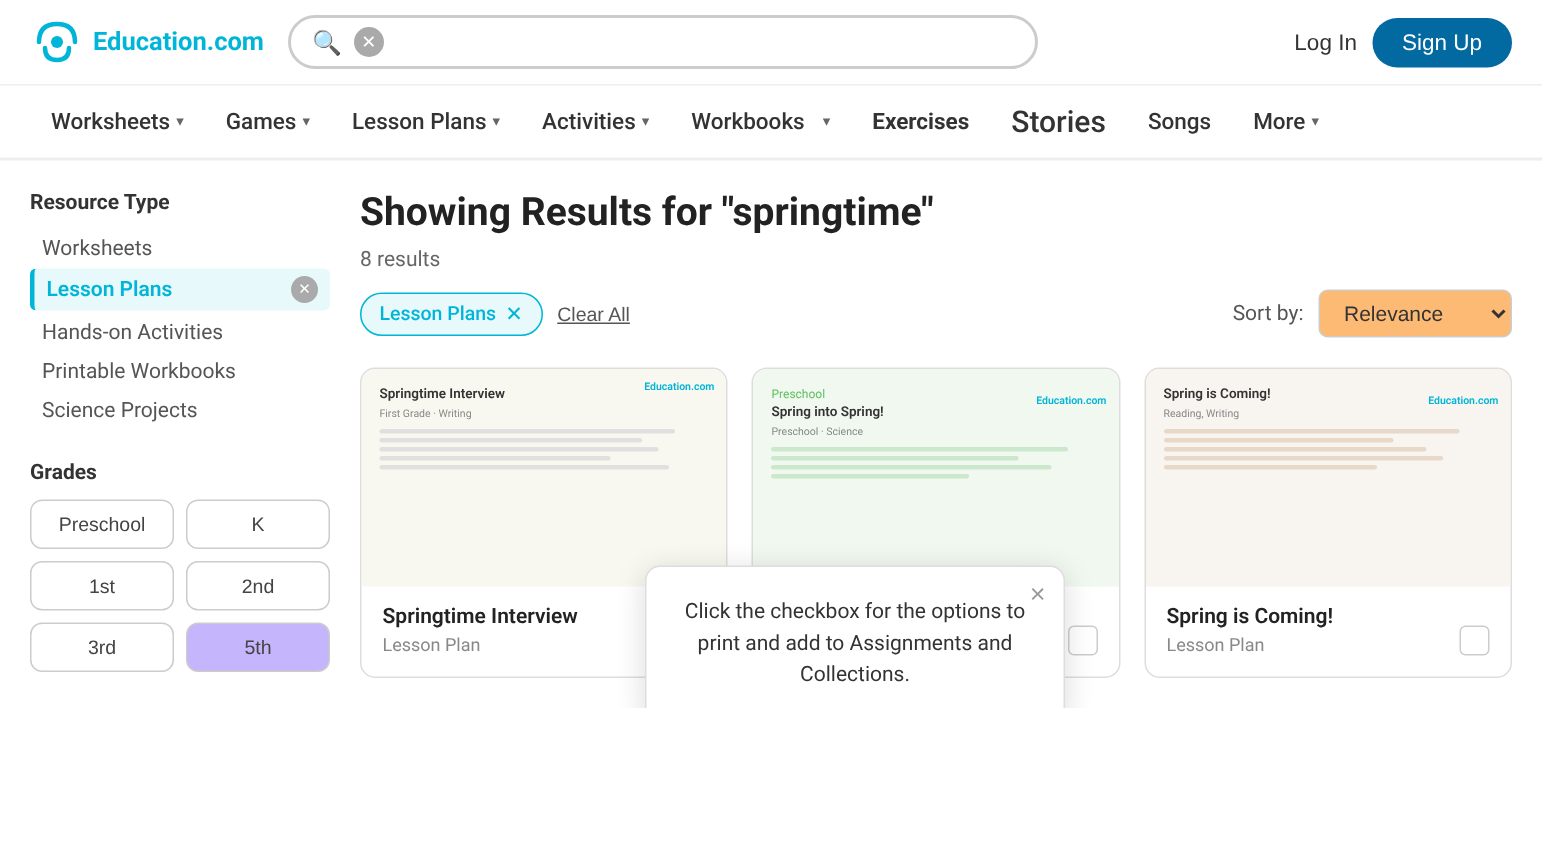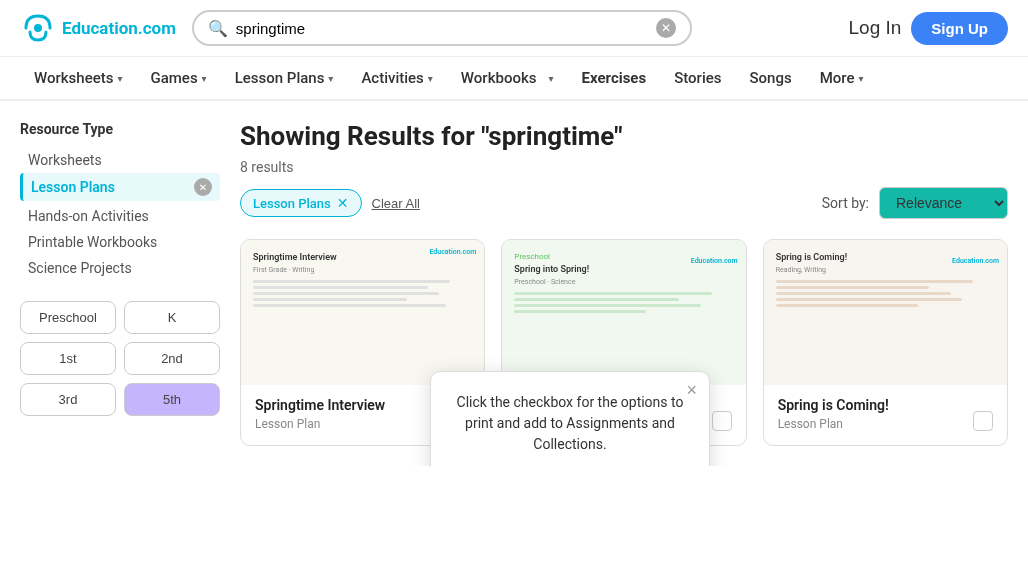--- a/index.html
+++ b/index.html
@@ -13,27 +13,26 @@
     <svg width="36" height="36" viewBox="0 0 36 36">
       <path d="M6 18 Q6 6 18 6 Q30 6 30 18" stroke="#00b5d8" stroke-width="3" fill="none" stroke-linecap="round"></path>
       <path d="M10 22 Q10 30 18 30 Q26 30 26 22" stroke="#00b5d8" stroke-width="3" fill="none" stroke-linecap="round"></path>
       <circle cx="18" cy="18" r="4" fill="#00b5d8"></circle>
     </svg>
     <span style="color:#00b5d8;font-weight:700;font-size:17px;">Education.com</span>
   </a>
 
   <div style="display:flex;align-items:center;flex:1;max-width:500px;border:2px solid #ccc;border-radius:25px;padding:6px 14px;gap:8px;">
     <span style="color:#aaa;font-size:16px;">🔍</span>
-    <input type="text" style="border: none; outline: none; flex: 1 1 0%; font-size: 15px;" value="springtime">
     <button style="background:#aaa;border:none;border-radius:50%;width:20px;height:20px;cursor:pointer;font-size:12px;color:#fff;display:flex;align-items:center;justify-content:center;">✕</button>
   </div>
 
   <div style="margin-left:auto;display:flex;gap:10px;align-items:center;">
-    <button style="background:none;border:none;cursor:pointer;font-size:19px;color:#333;font-weight:500;text-align:right;">Log In</button>
-    <button style="background:#3b82f6;color:#fff;border:none;border-radius:20px;padding:8px 20px;cursor:pointer;font-size:15px;font-weight:700;">Sign Up</button>
+    <button style="background:none;border:none;cursor:pointer;font-size:15px;color:#333;font-weight:500;text-align:right;">Log In</button>
+    <button style="background:#0369a1;color:#fff;border:none;border-radius:20px;padding:8px 20px;cursor:pointer;font-size:15px;font-weight:400;">Sign Up</button>
   </div>
 </div>
 
 <nav style="display:flex;align-items:center;padding:0 20px;border-bottom:2px solid #eee;overflow:hidden;">
   <div style="display:flex;align-items:center;gap:4px;padding:12px 14px;cursor:pointer;font-size:15px;font-weight:500;color:#333;">
     <span>Worksheets</span>
     <span style="font-size:10px;color:#666;">▾</span>
   </div>
   <div style="display:flex;align-items:center;gap:4px;padding:12px 14px;cursor:pointer;font-size:15px;font-weight:500;color:#333;">
     <span>Games</span>
@@ -47,21 +46,21 @@
     <span>Activities</span>
     <span style="font-size:10px;color:#666;">▾</span>
   </div>
   <div style="display:flex;align-items:center;gap:12px;padding:12px 14px;cursor:pointer;font-size:15px;font-weight:500;color:#333;">
     <span>Workbooks</span>
     <span style="font-size:10px;color:#666;">▾</span>
   </div>
   <div style="display:flex;align-items:center;gap:4px;padding:12px 14px;cursor:pointer;font-size:15px;font-weight:700;color:#333;">
     <span>Exercises</span>
   </div>
-  <div style="display:flex;align-items:flex-start;gap:4px;padding:12px 14px;cursor:pointer;font-size:15px;font-weight:500;color:#333;">
+  <div style="display:flex;align-items:flex-start;gap:4px;padding:12px 14px;cursor:pointer;font-size:20px;font-weight:500;color:#333;">
     <span>Stories</span>
   </div>
   <div style="display:flex;align-items:center;gap:4px;padding:12px 14px;cursor:pointer;font-size:15px;font-weight:500;color:#333;text-align:right;">
     <span>Songs</span>
   </div>
   <div style="display:flex;align-items:center;gap:4px;padding:12px 14px;cursor:pointer;font-size:15px;font-weight:500;color:#333;">
     <span>More</span>
     <span style="font-size:10px;color:#666;">▾</span>
   </div>
 </nav>
@@ -82,20 +81,21 @@
       <span>Hands-on Activities</span>
     </div>
     <div style="padding:5px 8px;font-size:14px;color:#555;cursor:pointer;border-radius:4px;">
       <span>Printable Workbooks</span>
     </div>
     <div style="padding:5px 8px;font-size:14px;color:#555;cursor:pointer;border-radius:4px;">
       <span>Science Projects</span>
     </div>
 
     <div style="margin-top:20px;">
+      <div style="font-size:14px;font-weight:700;color:#333;margin-bottom:10px;">Grades</div>
       <div style="display:grid;grid-template-columns:1fr 1fr;gap:8px;">
         <button style="padding:8px;border:1.5px solid #ccc;border-radius:8px;background:#fff;cursor:pointer;font-size:13px;font-weight:500;color:#444;text-align:center;">Preschool</button>
         <button style="padding:8px;border:1.5px solid #ccc;border-radius:8px;background:#fff;cursor:pointer;font-size:13px;font-weight:500;color:#444;text-align:center;">K</button>
         <button style="padding:8px;border:1.5px solid #ccc;border-radius:8px;background:#fff;cursor:pointer;font-size:13px;font-weight:500;color:#444;text-align:center;">1st</button>
         <button style="padding:8px;border:1.5px solid #ccc;border-radius:8px;background:#fff;cursor:pointer;font-size:13px;font-weight:500;color:#444;text-align:center;">2nd</button>
         <button style="padding:8px;border:1.5px solid #ccc;border-radius:8px;background:#fff;cursor:pointer;font-size:13px;font-weight:500;color:#444;text-align:center;">3rd</button>
         <button style="padding:8px;border:1.5px solid #ccc;border-radius:8px;background:#c4b5fd;cursor:pointer;font-size:13px;font-weight:500;color:#444;text-align:center;">5th</button>
       </div>
     </div>
   </div>
@@ -105,21 +105,21 @@
     <div style="font-size:14px;color:#666;margin-bottom:12px;">8 results</div>
 
     <div style="display:flex;align-items:center;flex-wrap:wrap;gap:10px;margin-bottom:20px;">
       <div style="display:flex;align-items:center;gap:6px;background:#e8f9fc;border:1.5px solid #00b5d8;border-radius:20px;padding:5px 12px;font-size:13px;font-weight:500;color:#00b5d8;">
         <span>Lesson Plans</span>
         <span style="cursor:pointer;font-size:14px;">✕</span>
       </div>
       <button style="background:none;border:none;cursor:pointer;color:#555;font-size:13px;text-decoration:underline;">Clear All</button>
       <div style="display:flex;align-items:center;gap:10px;margin-left:auto;">
         <span style="font-size:14px;color:#555;">Sort by:</span>
-        <select style="border:1.5px solid #ccc;border-radius:6px;padding:6px 12px;font-size:14px;color:#333;cursor:pointer;background:#14b8a6;">
+        <select style="border:1.5px solid #ccc;border-radius:6px;padding:6px 12px;font-size:14px;color:#333;cursor:pointer;background:#fdba74;">
           <option>Relevance</option>
           <option>Most Popular</option>
           <option>Newest</option>
         </select>
       </div>
     </div>
 
     <div style="display:grid;grid-template-columns:repeat(3,1fr);gap:16px;">
 
       <div style="border:1px solid #ddd;border-radius:10px;overflow:hidden;background:#fff;">

